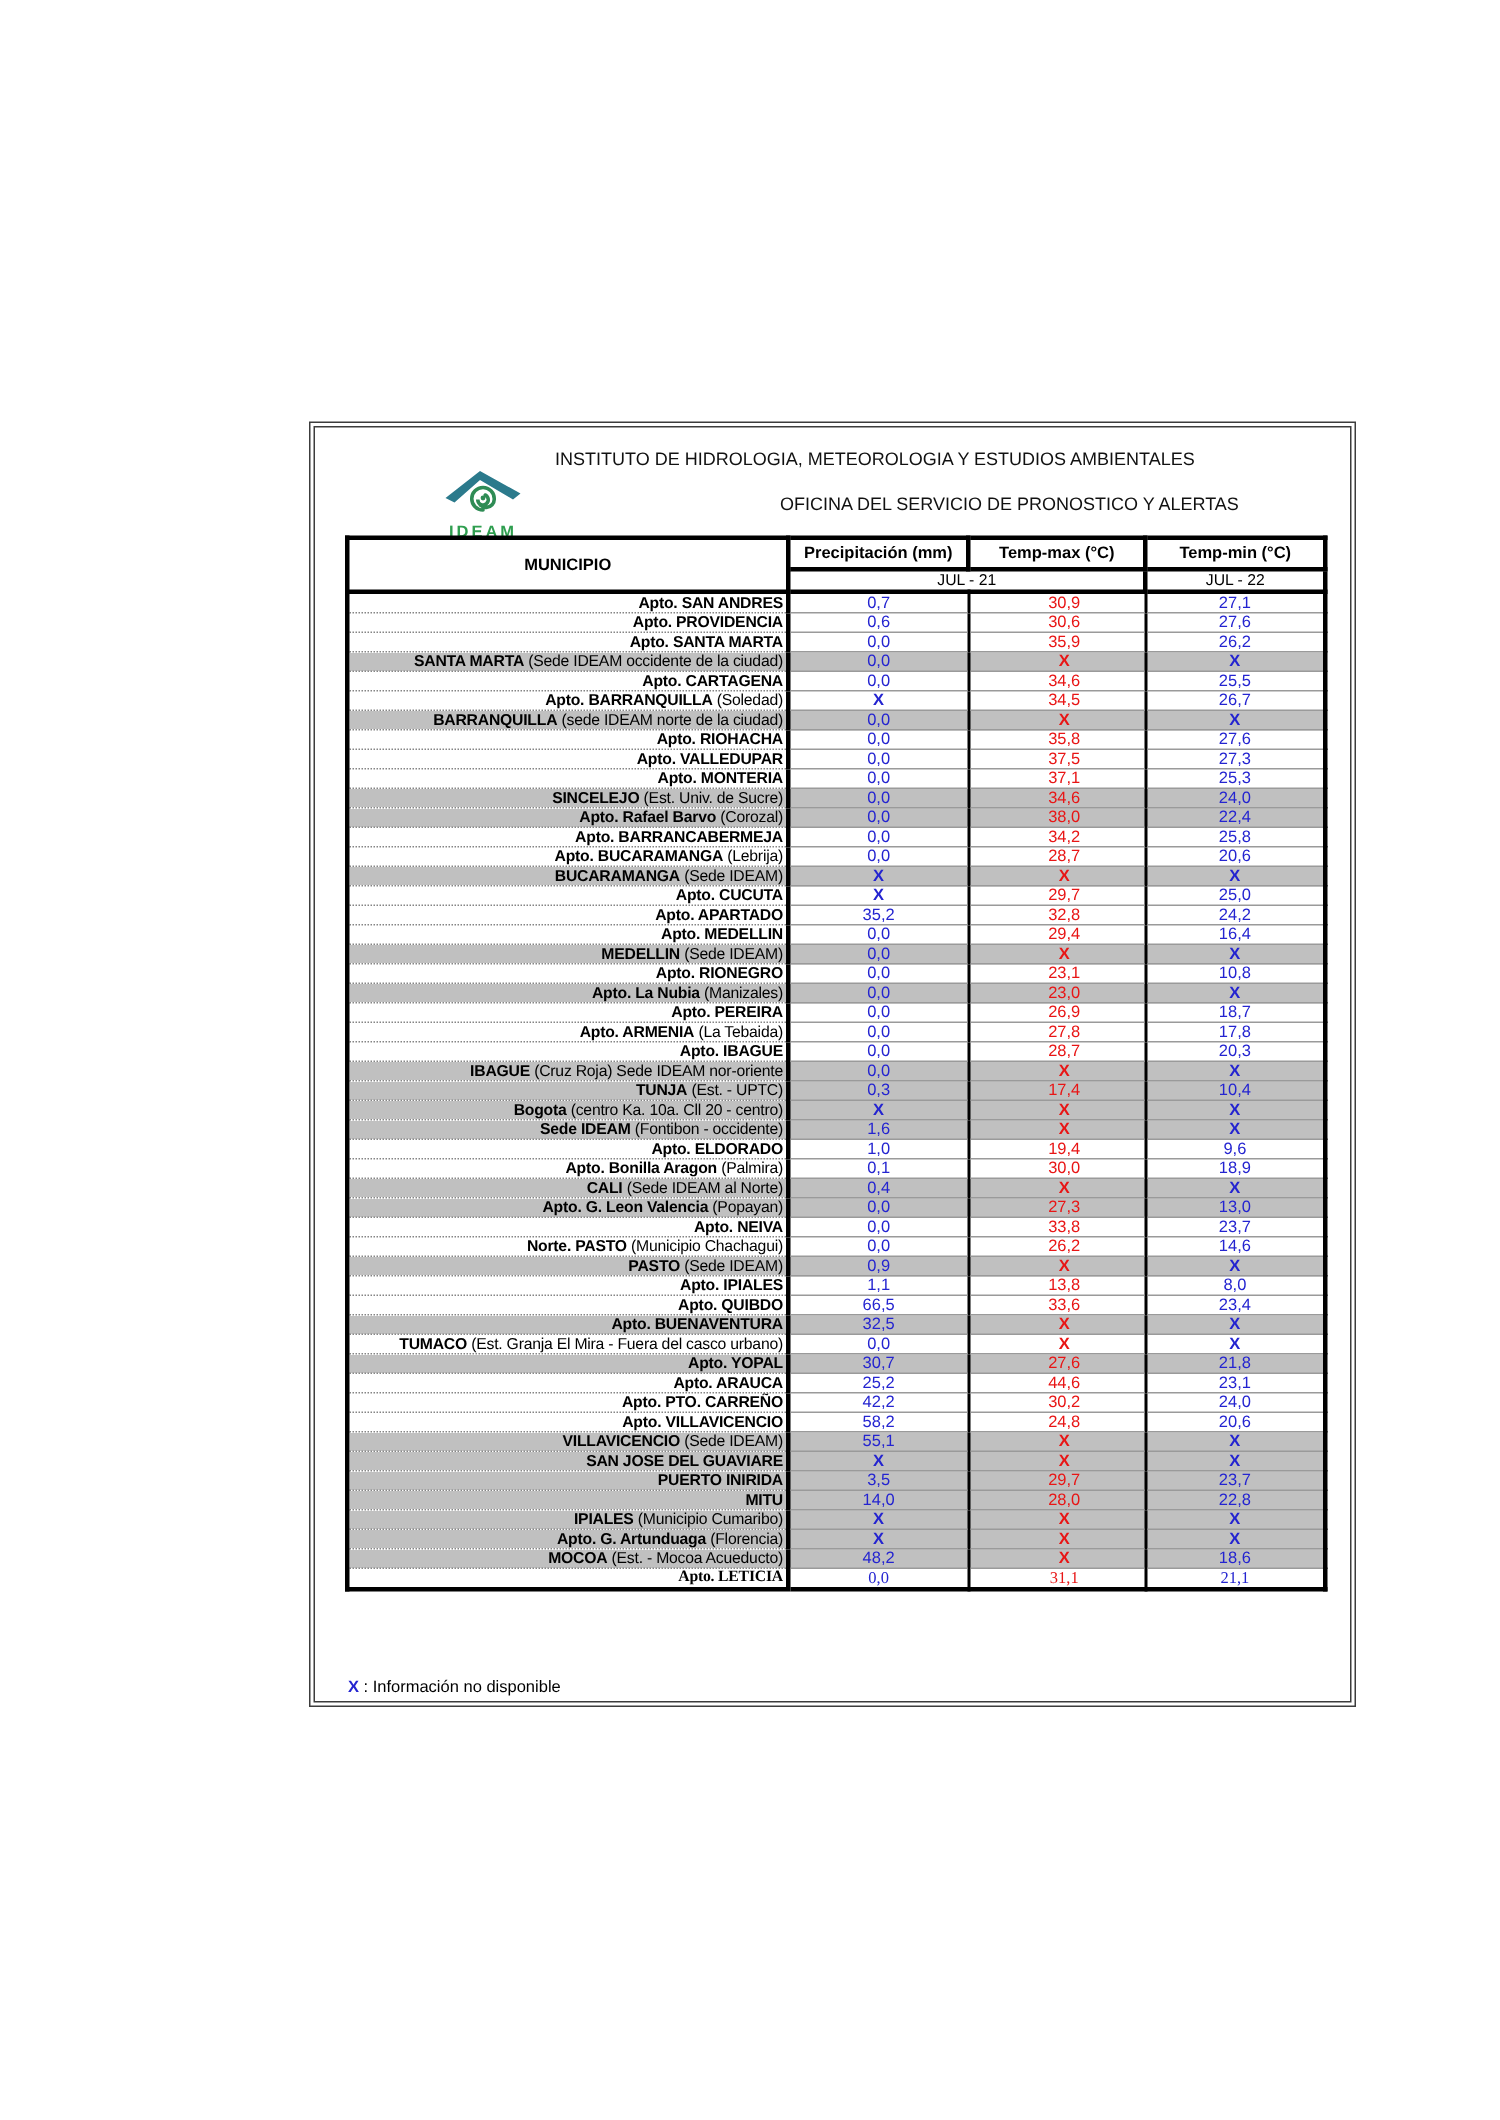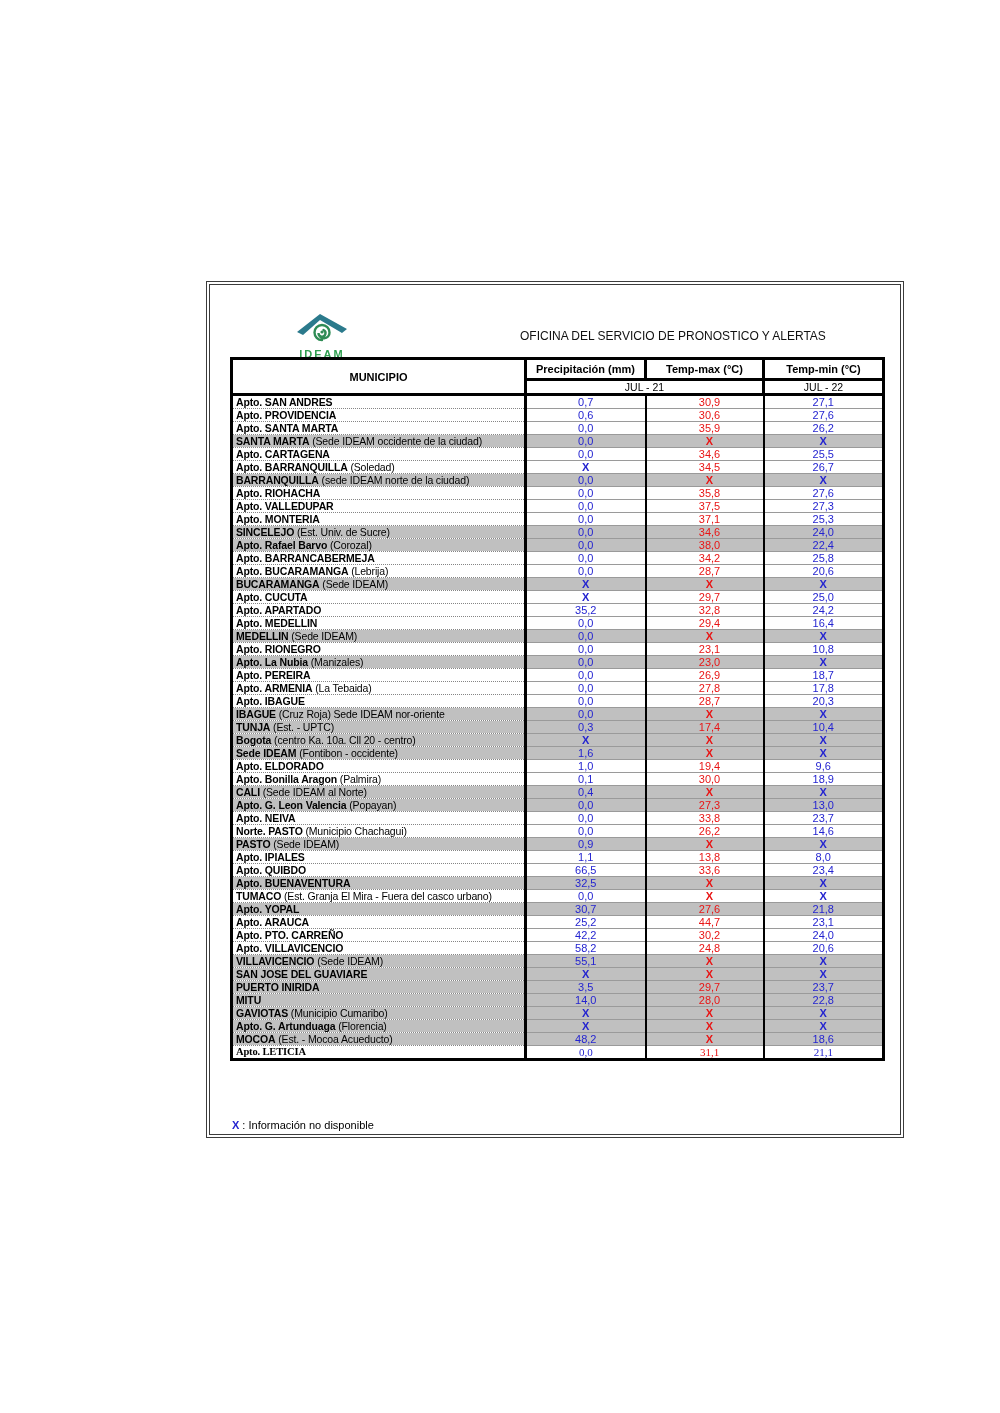--- a/index.html
+++ b/index.html
@@ -35,21 +35,21 @@
   table.wx{
     position:absolute;left:20px;top:72px;width:652px;
     border-collapse:collapse;table-layout:fixed;
     border:3px solid #000;
   }
   .wx th{border:3px solid #000;background:#fff;padding:0;}
   .wx tr.h1 th{height:21px;font-size:11px;font-weight:bold;}
   .wx tr.h2 th{height:14px;font-size:10.5px;font-weight:normal;}
   .wx tbody td{height:13px;padding:0 2px;line-height:12px;}
   .wx td.muni{
-    text-align:left;font-size:10.5px;letter-spacing:-0.15px;
+    text-align:right;font-size:10.5px;letter-spacing:-0.15px;
     border-bottom:1px dotted #858585;padding-left:3px;
     white-space:nowrap;overflow:hidden;border-right:3px solid #000;
   }
   .wx td.muni b{font-weight:bold;}
   .wx td.val{
     text-align:center;font-size:11px;
     border-bottom:1px solid #9a9a9a;border-left:2px solid #000;
   }
   .wx tbody tr:last-child td{border-bottom:none;font-family:Liberation Serif, serif;}
   .wx tr.shaded td{background:var(--shade);}
@@ -57,20 +57,21 @@
   .wx td.tmax{color:var(--red);padding-left:12px;}
   .wx td.x{font-weight:bold;}
   .footnote{position:absolute;left:22px;top:834px;font-size:11px;}
   .footnote .fx{color:var(--blue);font-weight:bold;margin-right:3px;}
 </style>
 </head>
 <body>
 
 <div class="frame">
 
+  <div class="title1">INSTITUTO DE HIDROLOGIA, METEOROLOGIA Y ESTUDIOS AMBIENTALES</div>
   <div class="title2">OFICINA DEL SERVICIO DE PRONOSTICO Y ALERTAS</div>
 
   <div class="logo">
     <svg width="56" height="34" viewBox="0 0 56 34">
       <path d="M3 21 L26 3 L53 18 L48 22 L26 9 L9 24 Z" fill="#2b7a8c"></path>
       <path d="M28 29 a7.5 7.5 0 1 1 7.5 -7.5 a5.5 5.5 0 1 1 -11 0.5 a3.5 3.5 0 1 0 5 -3" fill="none" stroke="#2f8c55" stroke-width="2.4" stroke-linecap="round"></path>
       <circle cx="28" cy="21" r="1.6" fill="#2f8c55"></circle>
     </svg>
     <div class="logo-label">IDEAM</div>
   </div>
@@ -331,21 +332,21 @@
         </tr>
         <tr class="shaded">
           <td class="muni"><b>Apto. YOPAL</b></td>
           <td class="val p">30,7</td>
           <td class="val tmax">27,6</td>
           <td class="val tmin">21,8</td>
         </tr>
         <tr>
           <td class="muni"><b>Apto. ARAUCA</b></td>
           <td class="val p">25,2</td>
-          <td class="val tmax">44,7</td>
+          <td class="val tmax">44,6</td>
           <td class="val tmin">23,1</td>
         </tr>
         <tr>
           <td class="muni"><b>Apto. PTO.  CARREÑO</b></td>
           <td class="val p">42,2</td>
           <td class="val tmax">30,2</td>
           <td class="val tmin">24,0</td>
         </tr>
         <tr>
           <td class="muni"><b>Apto. VILLAVICENCIO</b></td>
@@ -371,21 +372,21 @@
           <td class="val tmax">29,7</td>
           <td class="val tmin">23,7</td>
         </tr>
         <tr class="shaded">
           <td class="muni"><b>MITU</b></td>
           <td class="val p">14,0</td>
           <td class="val tmax">28,0</td>
           <td class="val tmin">22,8</td>
         </tr>
         <tr class="shaded">
-          <td class="muni"><b>GAVIOTAS</b> (Municipio Cumaribo)</td>
+          <td class="muni"><b>IPIALES</b> (Municipio Cumaribo)</td>
           <td class="val p x">X</td>
           <td class="val tmax x">X</td>
           <td class="val tmin x">X</td>
         </tr>
         <tr class="shaded">
           <td class="muni"><b>Apto. G. Artunduaga</b> (Florencia)</td>
           <td class="val p x">X</td>
           <td class="val tmax x">X</td>
           <td class="val tmin x">X</td>
         </tr>

